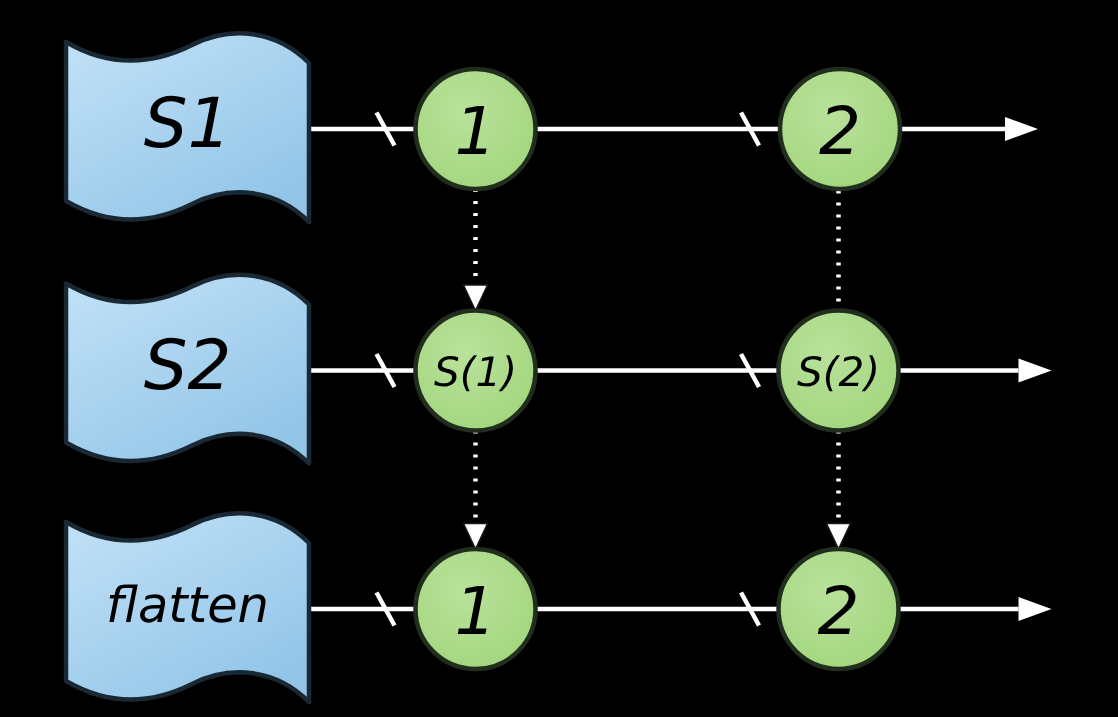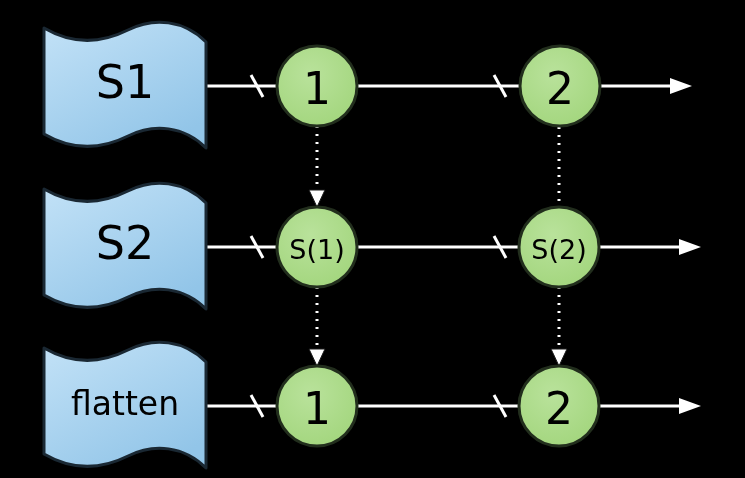--- a/index.html
+++ b/index.html
@@ -7,20 +7,21 @@
     padding: 0;
     background: #000000;
   }
   .stage {
     position: relative;
     width: 745px;
     height: 478px;
     background: #000000;
     overflow: hidden;
     font-family: "DejaVu Sans", sans-serif;
+    font-style: italic;
   }
   svg { display: block; }
   text {
     font-family: "DejaVu Sans", sans-serif;
     fill: #000000;
   }
   .banner-label-big { font-size: 46px; }
   .banner-label-small { font-size: 33px; }
   .node-label-big { font-size: 44px; }
   .node-label-small { font-size: 27px; }

